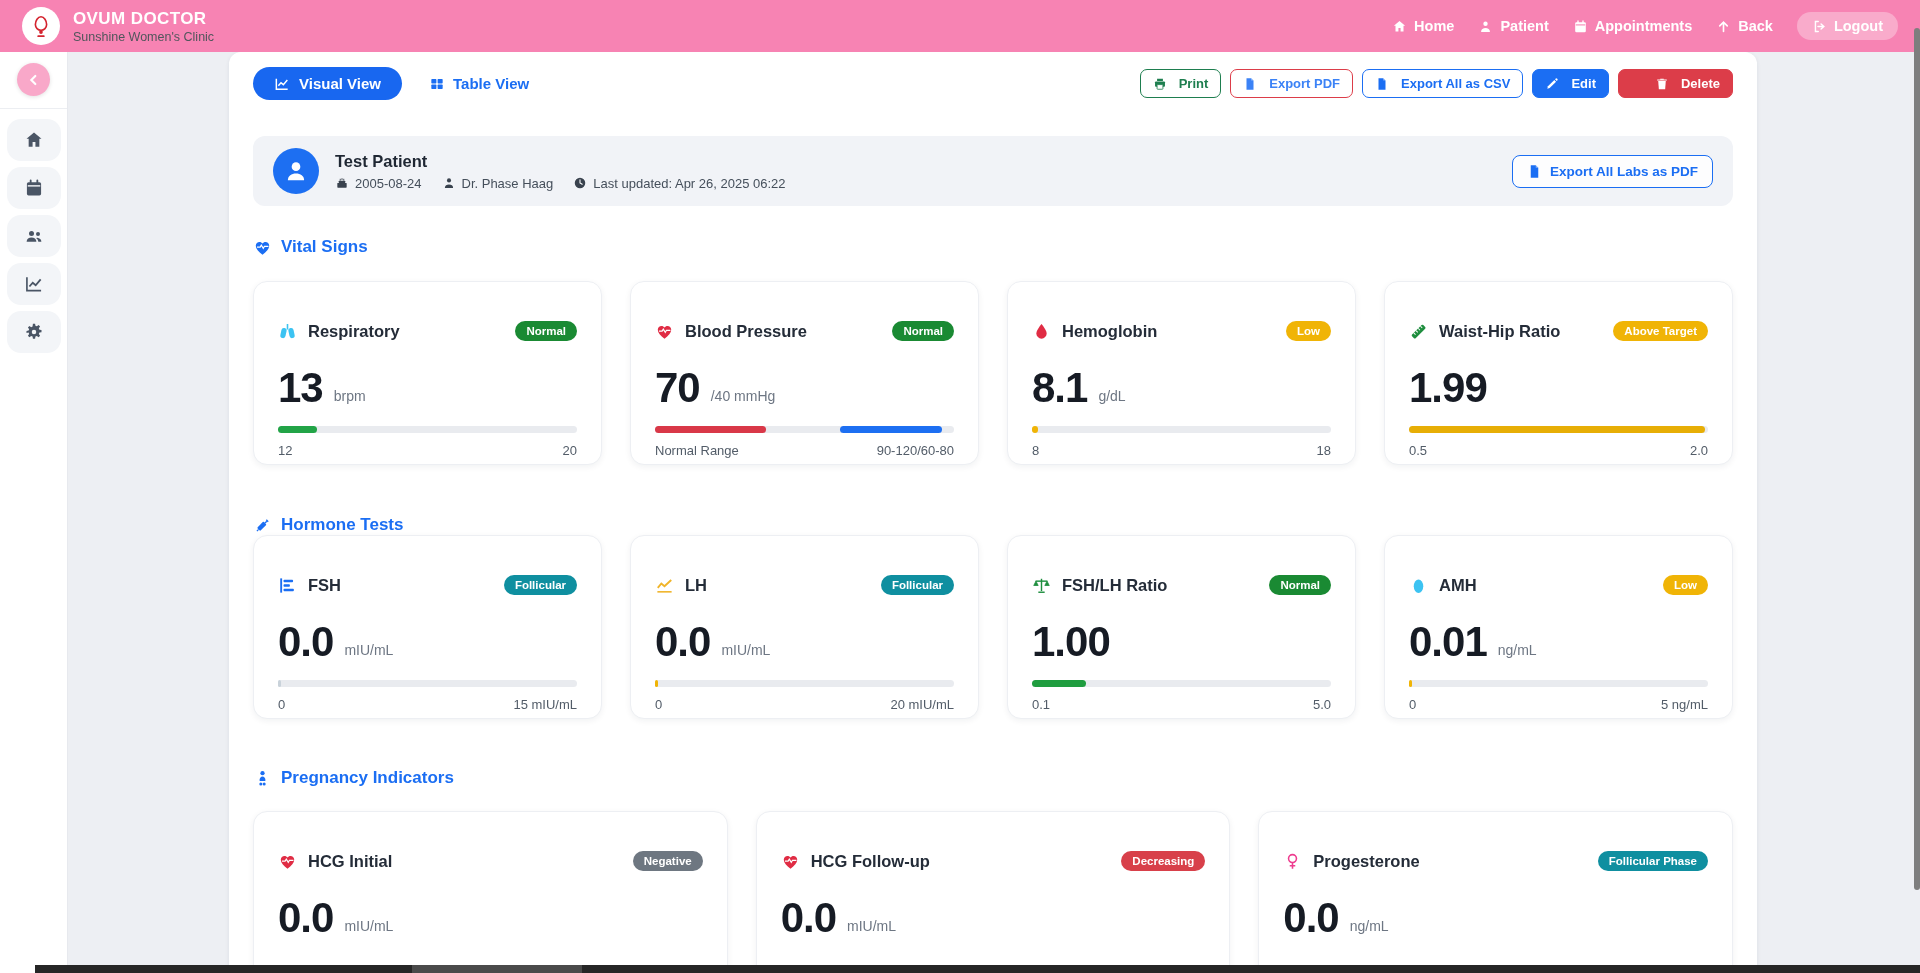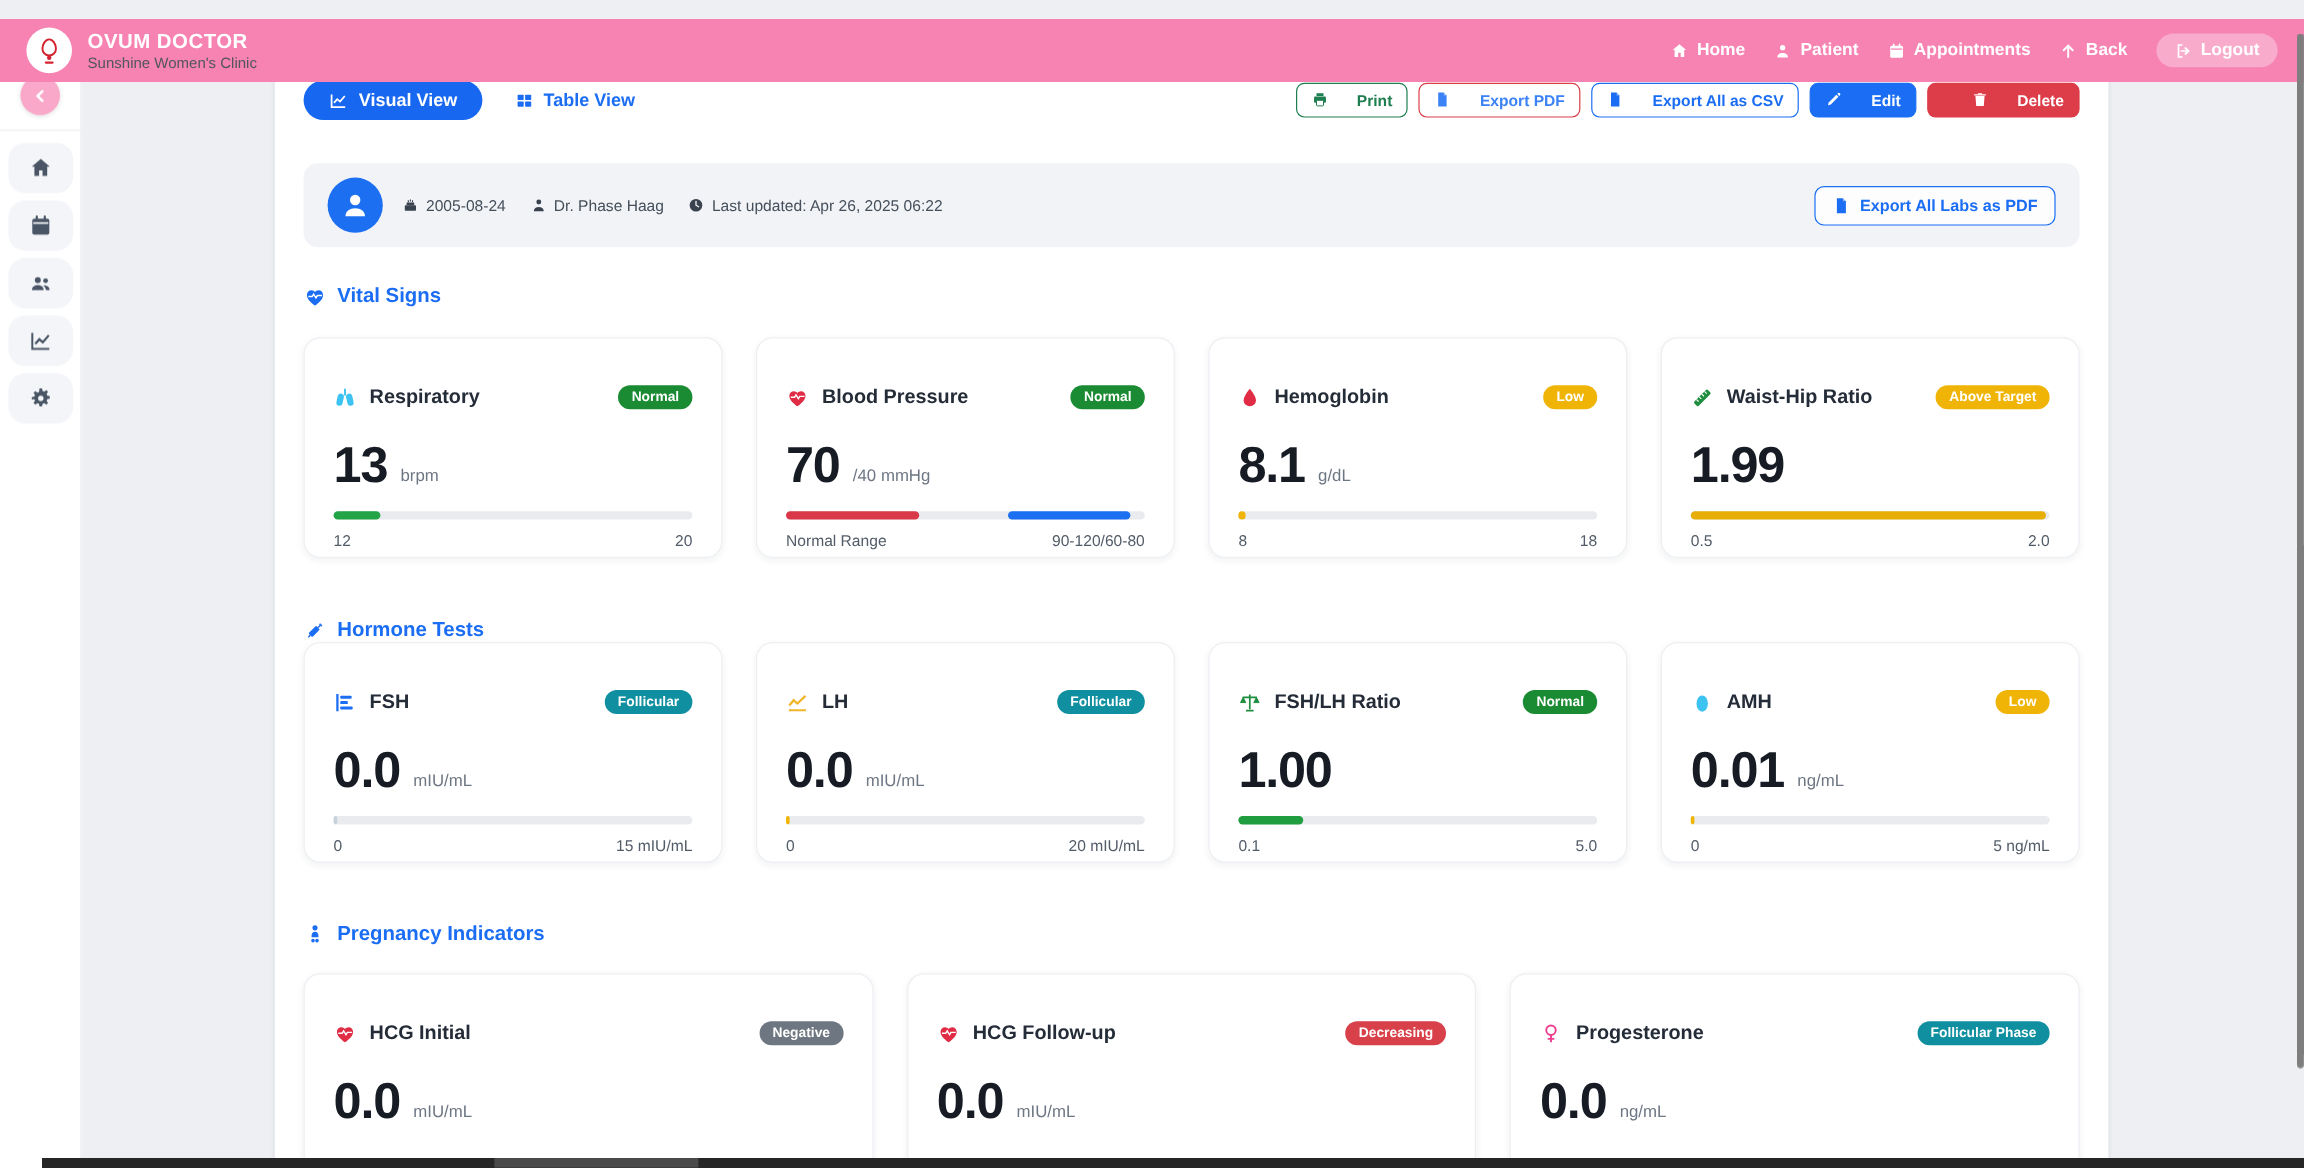--- a/index.html
+++ b/index.html
@@ -1,20 +1,20 @@
 <!DOCTYPE html>
 <html><head>
 <meta charset="utf-8">
 <style>
   * { margin:0; padding:0; box-sizing:border-box; }
   html,body { width:1920px; height:973px; overflow:hidden;
     font-family:"Liberation Sans", sans-serif; background:#edeff3; }
 
   
-  .header { position:fixed; top:16px; left:0; width:1920px; height:52px;
+  .header { position:fixed; top:0; left:0; width:1920px; height:52px;
     background:#f783b3; display:flex; align-items:center; padding:0 22px; z-index:40; }
   .logo-circle { width:38px; height:38px; border-radius:50%; background:#fff;
     display:flex; align-items:center; justify-content:center; margin-right:13px; flex:0 0 auto; }
   .app-title { color:#fff; font-size:17px; font-weight:bold; letter-spacing:.4px; line-height:1.25; }
   .app-sub { color:#51565c; font-size:12.5px; margin-top:1px; }
   .hnav { margin-left:auto; display:flex; align-items:center; gap:24px; }
   .hnav-item { display:flex; align-items:center; gap:7px; color:#fff; font-size:14.5px;
     font-weight:bold; cursor:pointer; }
   .hnav-item svg { width:15px; height:15px; }
   .logout-pill { background:rgba(255,255,255,.32); border-radius:999px; padding:6px 15px; }
@@ -40,21 +40,21 @@
   
   .toolbar { margin-top:14px; display:flex; align-items:center; height:35px; }
   .view-pill { display:flex; align-items:center; gap:9px; background:#1867f0; color:#fff;
     border:none; border-radius:999px; padding:8px 21px; font-size:15px; font-weight:bold;
     cursor:pointer; font-family:inherit; }
   .view-pill svg { width:16px; height:16px; }
   .table-view { display:flex; align-items:center; gap:8px; color:#1b6ef3; font-size:15px;
     font-weight:bold; margin-left:27px; cursor:pointer; background:none; border:none; font-family:inherit; }
   .table-view svg { width:16px; height:16px; }
   .tb-actions { margin-left:auto; display:flex; align-items:center; gap:9px; }
-  .btn { display:flex; align-items:flex-start; gap:24px; font-size:13px; font-weight:bold;
+  .btn { display:flex; align-items:center; gap:12px; font-size:13px; font-weight:bold;
     border-radius:7px; padding:6px 12px; cursor:pointer; background:#fff; font-family:inherit; }
   .btn svg { width:14px; height:14px; }
   .btn-print  { color:#1e7e4f; border:1.4px solid #1e7e4f; }
   .btn-epdf   { color:#3b82f6; border:1.4px solid #dc3d49; }
   .btn-ecsv   { color:#1b6ef3; border:1.4px solid #1b6ef3; }
   .btn-edit   { color:#fff; background:#1b6ef3; border:1.4px solid #1b6ef3; }
   .btn-delete { color:#fff; background:#dc3d49; border:1.4px solid #dc3d49;padding-left:36px; }
 
   
   .patient-bar { margin-top:35px; height:70px; background:#f1f3f7; border-radius:12px;
@@ -262,20 +262,21 @@
   </div>
 
   <div class="patient-bar">
     <div class="avatar">
       <svg viewBox="0 0 24 24" width="26" height="26" fill="#fff">
           <circle cx="12" cy="8" r="4"></circle>
           <path d="M4.5 20.5c0-4 3.4-6.2 7.5-6.2s7.5 2.2 7.5 6.2z"></path>
         </svg>
     </div>
     <div>
+      <div class="p-name">Test Patient</div>
       <div class="p-meta">
         <span class="p-meta-item">
           <svg viewBox="0 0 24 24" fill="currentColor">
               <rect x="4" y="12" width="16" height="8" rx="1"></rect>
               <rect x="6.5" y="8" width="11" height="4" rx="1"></rect>
               <path d="M9 4.8v3M12 3.8v3M15 4.8v3" stroke="currentColor" stroke-width="1.6"></path>
             </svg>
           <span>2005-08-24</span>
         </span>
         <span class="p-meta-item">

